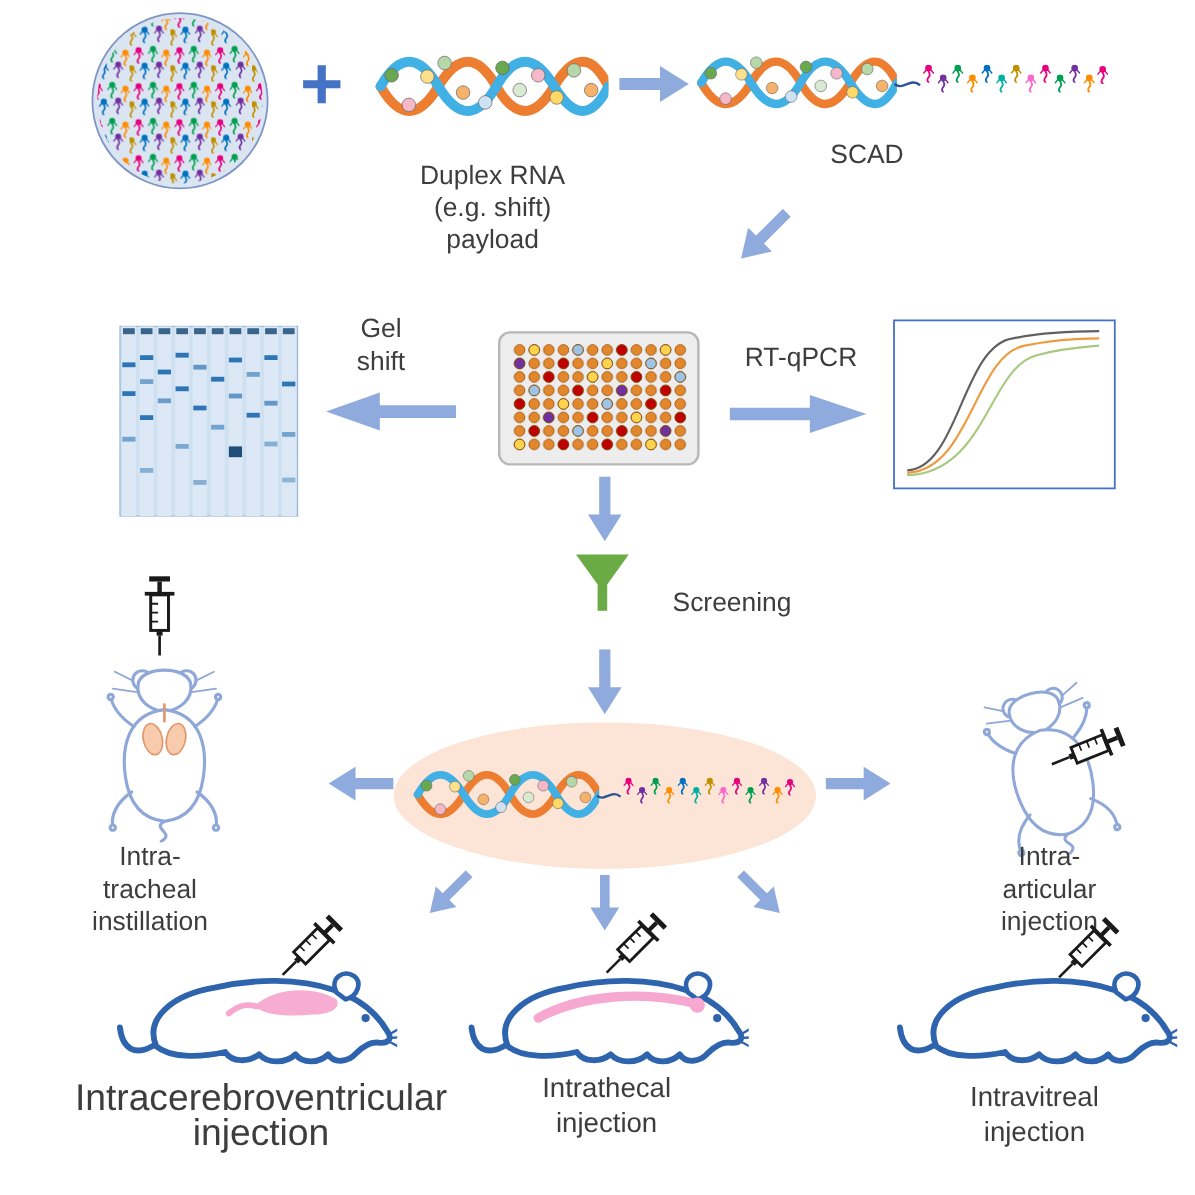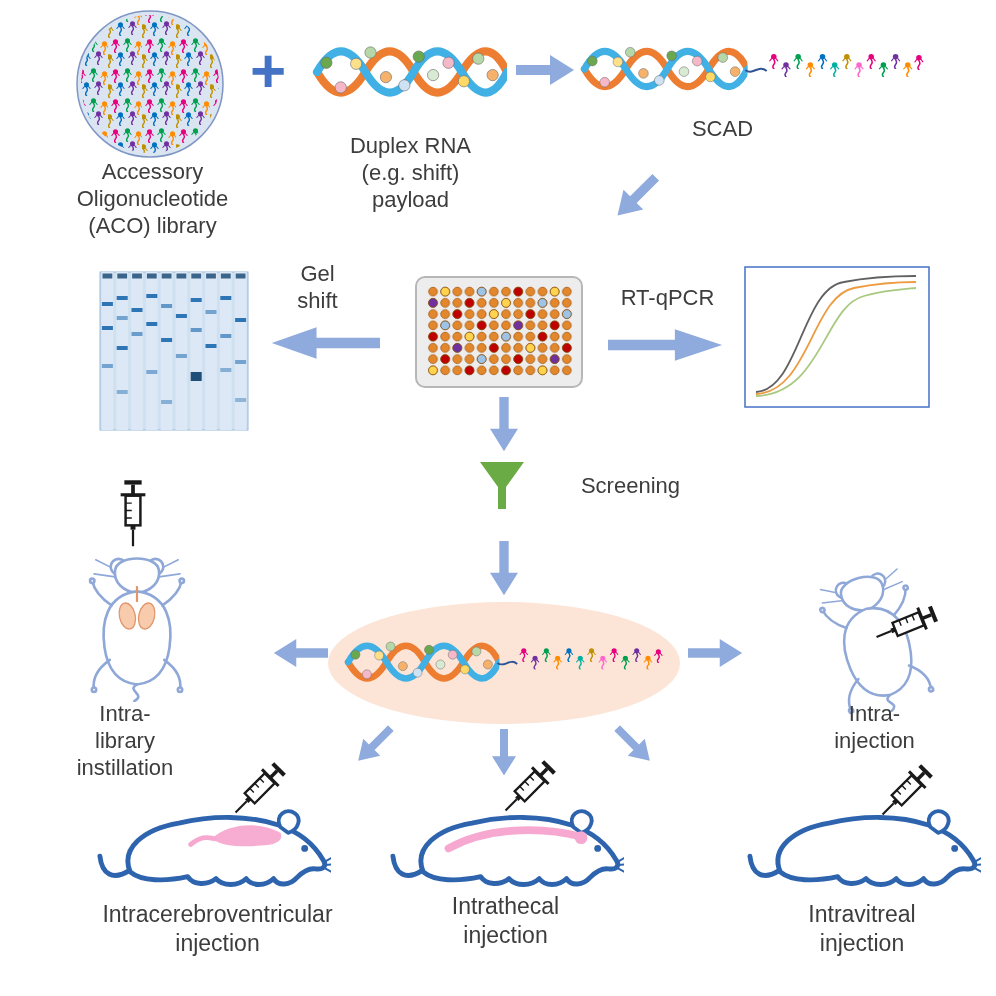--- a/index.html
+++ b/index.html
@@ -120,25 +120,20 @@
         <use href="#sym-tadpole" x="26" y="3" width="9" height="14" style="color:#ff8c00"></use>
         <use href="#sym-tadpole" x="8" y="14" width="9" height="14" style="color:#0070c0"></use>
         <use href="#sym-tadpole" x="20" y="13" width="9" height="14" style="color:#7030a0"></use>
         <use href="#sym-tadpole" x="-3" y="16" width="9" height="14" style="color:#bf9000"></use>
       </pattern>
     </defs>
     <circle cx="76" cy="76" r="73" fill="#dbe5f1" stroke="#7f96c4" stroke-width="1.5"></circle>
     <circle cx="76" cy="76" r="69" fill="url(#acoPat)"></circle>
   </svg>
 
-  <div class="lbl" style="left:35px;top:158px;width:235px">
-    <div>Accessory</div>
-    <div>Oligonucleotide</div>
-    <div>(ACO) library</div>
-  </div>
 
   <span class="plus" style="left:250px;top:40px">+</span>
 
   <svg class="abs" style="left:312px;top:36px" width="195" height="72" viewBox="0 0 190 70">
     <use href="#sym-helix"></use>
   </svg>
 
   <div class="lbl" style="left:318px;top:132px;width:185px">
     <div>Duplex RNA</div>
     <div><span>(</span><span class="em">e.g.</span><span> shift)</span></div>
@@ -287,21 +282,21 @@
     <path d="M12,130 C78,128 80,40 120,30 C142,24 162,23 172,22" fill="none" style="stroke:var(--qpcr_green,#a8c97f)" stroke-width="1.8"></path>
   </svg>
 
   <svg class="arrow" style="left:476px;top:408px;transform:rotate(90deg)" width="56" height="34" viewBox="0 0 60 36">
       <use href="#sym-arrow"></use>
     </svg>
 
   <svg class="abs" style="left:478px;top:460px" width="48" height="60" viewBox="0 0 48 60">
     <polygon points="2,2 46,2 28,27 28,49 20,49 20,27" style="fill:var(--funnel,#6aab46)"></polygon>
   </svg>
-  <div class="lbl" style="left:540px;top:472px;width:140px;text-align:right">
+  <div class="lbl" style="left:540px;top:488px;width:140px;text-align:center">
     <div>Screening</div>
   </div>
 
   <svg class="arrow" style="left:476px;top:552px;transform:rotate(90deg)" width="56" height="34" viewBox="0 0 60 36">
       <use href="#sym-arrow"></use>
     </svg>
 
   <div class="oval" style="left:328px;top:602px;width:352px;height:122px">
     <svg width="320" height="76" viewBox="0 0 340 80">
         <use href="#sym-scad"></use>
@@ -328,44 +323,45 @@
       <use href="#sym-syringe"></use>
     </svg>
   <svg class="abs" style="left:62px;top:544px" width="150" height="158" viewBox="0 0 170 180">
     <use href="#sym-mouse-top"></use>
     <path d="M85,48 L85,66" stroke="#e0956a" stroke-width="2.5" fill="none"></path>
     <ellipse cx="74" cy="82" rx="9" ry="15" style="fill:var(--lung,#f8cbad)" stroke="#e0956a" stroke-width="1.5" transform="rotate(-12 74 82)"></ellipse>
     <ellipse cx="96" cy="82" rx="9" ry="15" style="fill:var(--lung,#f8cbad)" stroke="#e0956a" stroke-width="1.5" transform="rotate(12 96 82)"></ellipse>
   </svg>
   <div class="lbl" style="left:30px;top:700px;width:190px">
     <div>Intra-</div>
-    <div>library</div>
+    <div>tracheal</div>
     <div>instillation</div>
   </div>
 
   <svg class="abs" style="left:802px;top:562px;transform:rotate(-15deg)" width="145" height="152" viewBox="0 0 170 180">
       <use href="#sym-mouse-top"></use>
     </svg>
   <svg class="abs" style="left:886px;top:590px;transform:rotate(68deg)" width="40" height="70" viewBox="0 0 34 56">
       <use href="#sym-syringe"></use>
     </svg>
   <div class="lbl" style="left:792px;top:700px;width:165px">
     <div>Intra-</div>
+    <div>articular</div>
     <div>injection</div>
   </div>
 
   <svg class="abs" style="left:95px;top:786px" width="238" height="117" viewBox="0 0 240 120">
     <use href="#sym-mouse-side"></use>
     <path d="M96,60 C106,52 112,52 120,54" stroke="#f7a8d0" stroke-width="5" fill="none" stroke-linecap="round" style="stroke:var(--pink_organ,#f7a8d0)"></path>
     <path d="M118,54 C134,38 168,36 188,48 C192,55 184,61 168,61 C150,63 128,62 118,54 Z" style="fill:var(--pink_organ,#f7a8d0)" opacity="0.95"></path>
   </svg>
   <svg class="abs" style="left:238px;top:754px;transform:rotate(45deg)" width="40" height="72" viewBox="0 0 34 56">
       <use href="#sym-syringe"></use>
     </svg>
-  <div class="lbl" style="left:50px;top:900px;width:335px;font-size:23px;line-height:29px">
+  <div class="lbl" style="left:50px;top:900px;width:335px;font-size:31px;line-height:29px">
     <div>Intracerebroventricular</div>
     <div>injection</div>
   </div>
 
   <svg class="abs" style="left:388px;top:786px" width="238" height="117" viewBox="0 0 240 120">
     <use href="#sym-mouse-side"></use>
     <path d="M60,64 C96,44 150,40 196,52" fill="none" style="stroke:var(--pink_organ,#f7a8d0)" stroke-width="8" stroke-linecap="round"></path>
     <circle cx="196" cy="53" r="6.5" style="fill:var(--pink_organ,#f7a8d0)"></circle>
   </svg>
   <svg class="abs" style="left:508px;top:752px;transform:rotate(45deg)" width="40" height="72" viewBox="0 0 34 56">

